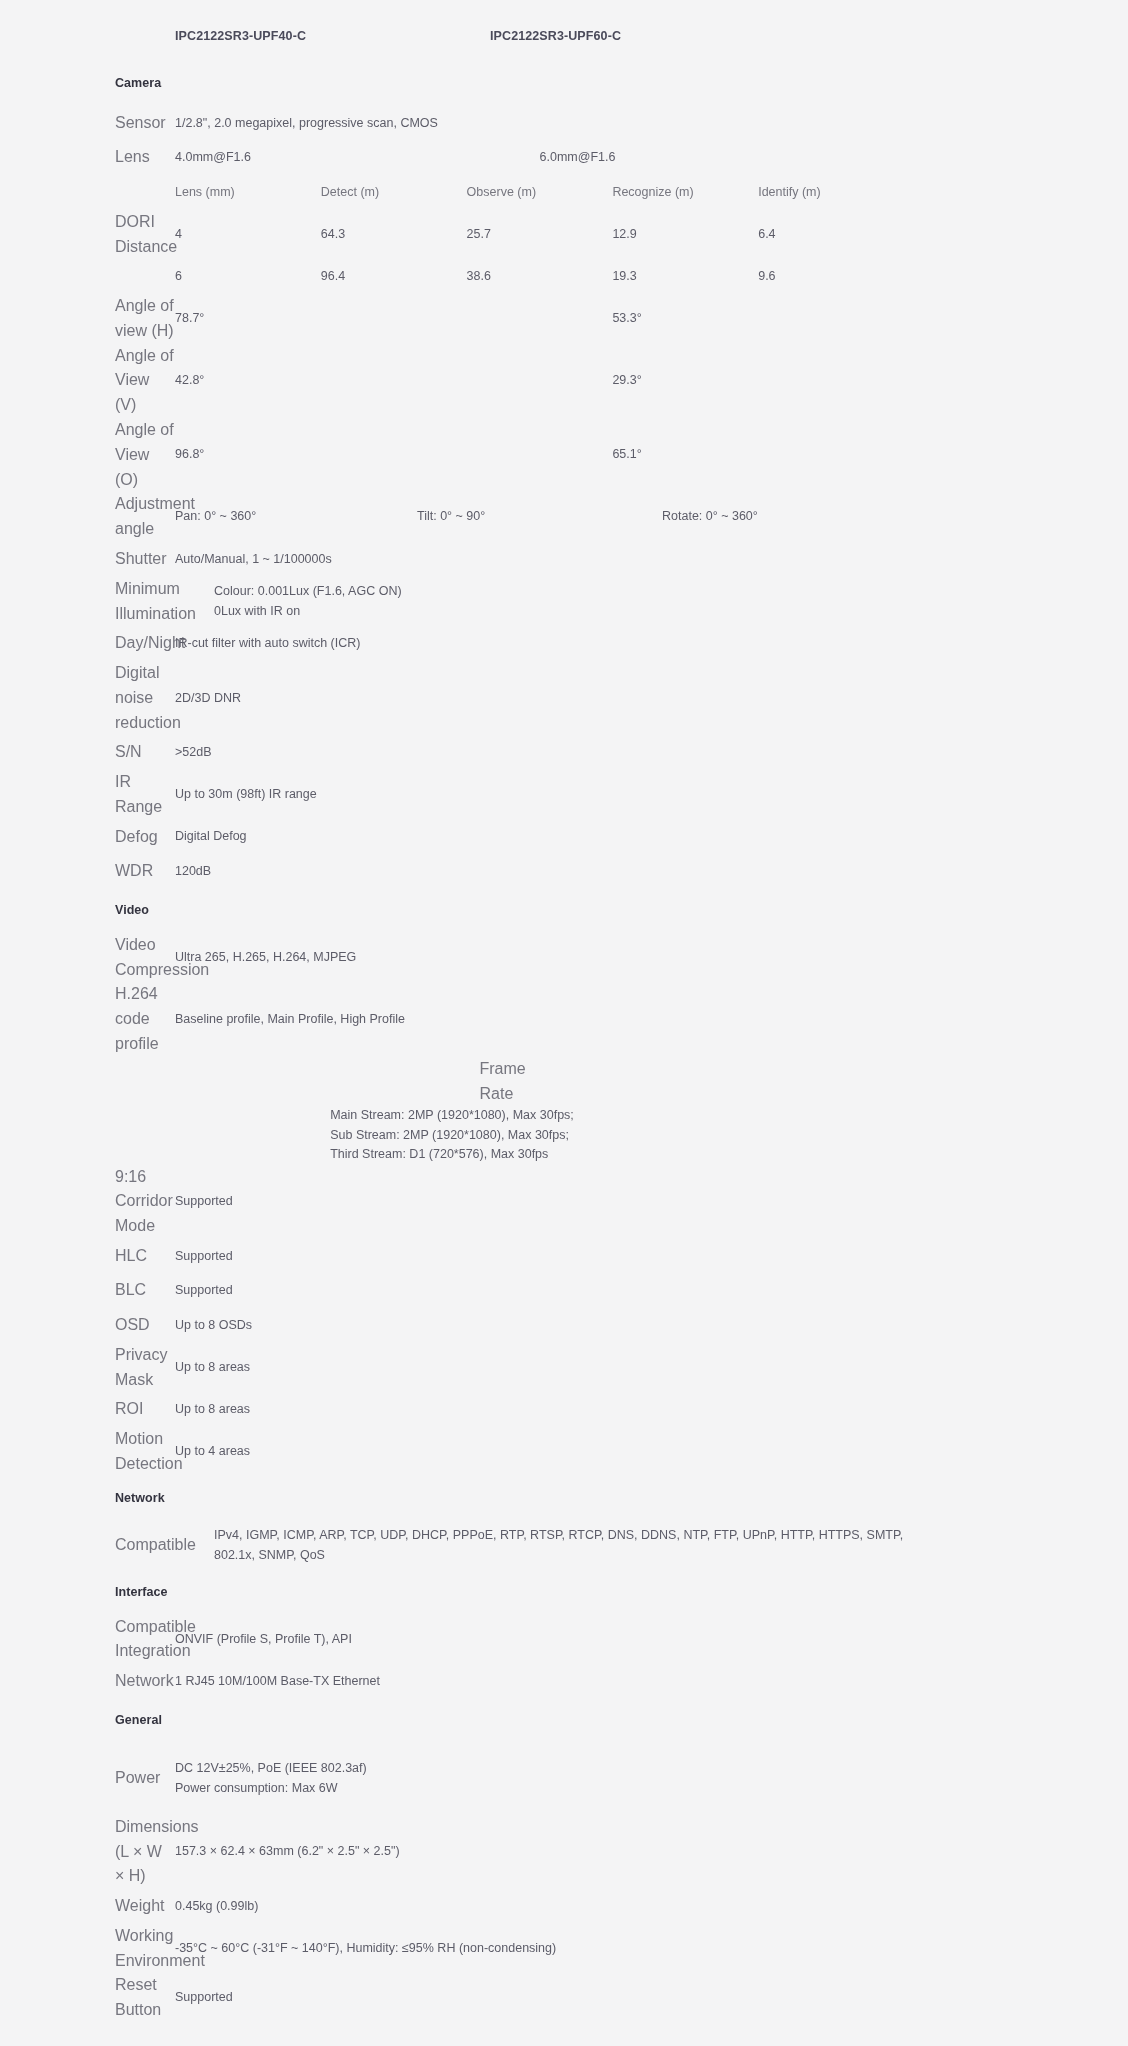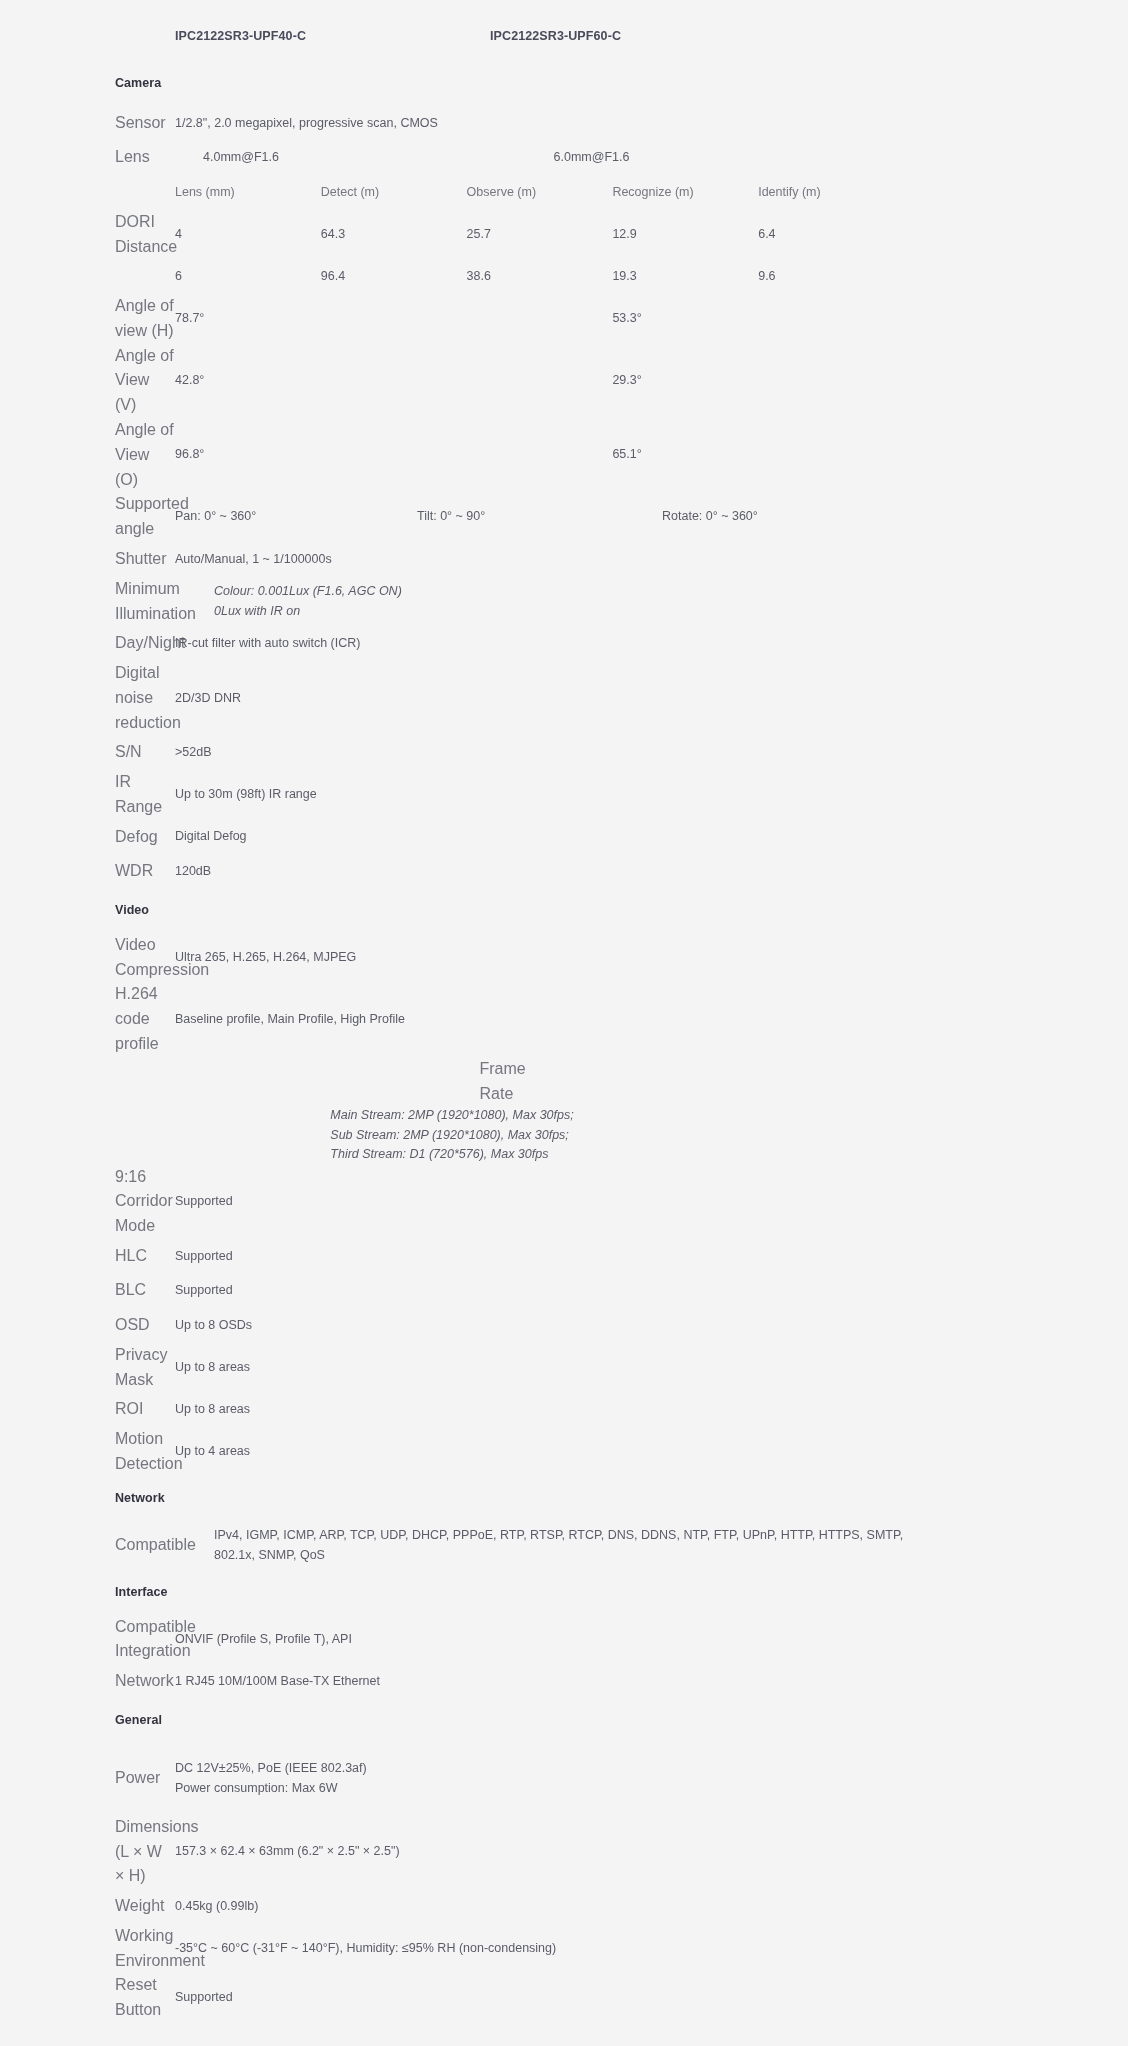--- a/index.html
+++ b/index.html
@@ -68,40 +68,39 @@
     color: #33333f;
     letter-spacing: 0.05px;
   }
 
   
   .spec-row {
     min-height: 34.6px;
   }
 
   
-  .dual .col-a { width: 315px; min-width: 315px; margin-left: 28px; }
+  .dual .col-a { width: 315px; min-width: 315px; }
   .dual .col-b { flex: 1; }
 
   
   .dori-row .c {
     width: 133px;
     min-width: 133px;
   }
   .dori-row .c:last-child { width: auto; }
   .dori-head .c { color: #76767f; }
 
   
   .adj .a1 { width: 190px; min-width: 190px; }
   .adj .a2 { width: 245px; min-width: 245px; }
   .adj .a3 { flex: 1; }
 
   
   .multi {
     white-space: pre-line;
-    font-style: italic;
   }
   .ml-row { min-height: 34.6px; }
 
   .tall-2 { min-height: 50px; gap: 39px; }
   .tall-3 { min-height: 62px; flex-direction: column; }
   .tall-pw { min-height: 72px; }
 
   .pw-line { display: block; }
   .pw-gap { height: 16px; }
 
@@ -184,21 +183,21 @@
   <div class="row spec-row dori-row">
     <div class="label">Angle of View (O)</div>
     <div class="val c">96.8°</div>
     <div class="val c"></div>
     <div class="val c"></div>
     <div class="val c">65.1°</div>
     <div class="val c"></div>
   </div>
 
   <div class="row spec-row adj">
-    <div class="label">Supported angle</div>
+    <div class="label">Adjustment angle</div>
     <div class="val a1">Pan: 0° ~ 360°</div>
     <div class="val a2">Tilt: 0° ~ 90°</div>
     <div class="val a3">Rotate: 0° ~ 360°</div>
   </div>
 
   <div class="row spec-row">
     <div class="label">Shutter</div>
     <div class="val">Auto/Manual, 1 ~ 1/100000s</div>
   </div>
 

